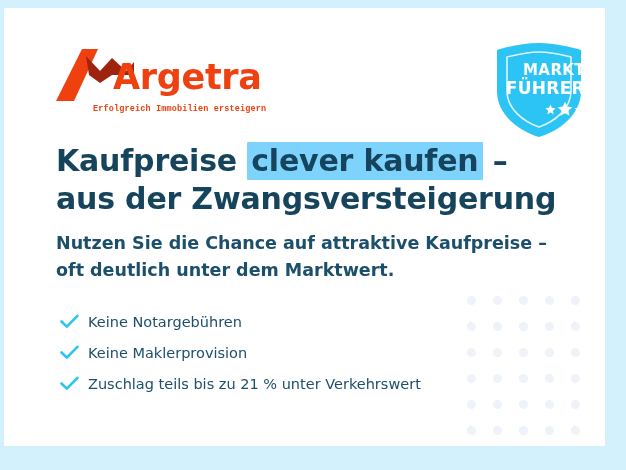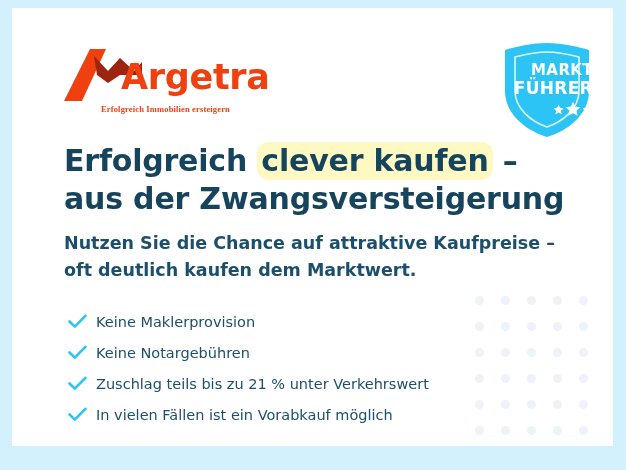--- a/index.html
+++ b/index.html
@@ -18,21 +18,21 @@
 
   
   .frame {
     position: relative;
     width: 626px;
     height: 470px;
     background: #d3f0fd;
   }
   .card {
     position: absolute;
-    left: 12px;
+    left: 4px;
     top: 8px;
     width: 601px;
     height: 438px;
     background: #ffffff;
     overflow: hidden;
   }
 
   
   .dot-grid {
     position: absolute;
@@ -78,21 +78,21 @@
   }
   .logo-tagline {
     position: absolute;
     left: 2px;
     top: 55px;
     font-size: 8.5px;
     font-weight: bold;
     color: #ef4010;
     letter-spacing: 0.15px;
     white-space: nowrap;
-    font-family: Liberation Serif, serif;
+    font-family: Liberation Mono, monospace;
     padding-left: 35px;
   }
 
   
   .badge {
     position: absolute;
     left: 489px;
     top: 33px;
     width: 92px;
     height: 98px;
@@ -143,23 +143,23 @@
     top: 134px;
     width: 520px;
     font-size: 30px;
     font-weight: bold;
     color: #15445c;
     line-height: 1.27;
     letter-spacing: -0.2px;
     font-family: "DejaVu Sans", sans-serif;
   }
   .hl-mark {
-    background: #fef9c3;
+    background: #7dd3fc;
     padding: 1px 4px 2px 4px;
-    border-radius: 12px;
+    border-radius: 1px;
   }
 
   
   .subhead {
     position: absolute;
     left: 52px;
     top: 222px;
     width: 520px;
     font-size: 17.5px;
     color: #1c4f6b;
@@ -260,58 +260,50 @@
               <polygon fill="currentColor" points="12,1 15.2,8.3 23,9.2 17.2,14.5 18.8,22.2 12,18.3 5.2,22.2 6.8,14.5 1,9.2 8.8,8.3"></polygon>
             </svg>
           <svg width="11" height="11" viewBox="0 0 24 24">
               <polygon fill="currentColor" points="12,1 15.2,8.3 23,9.2 17.2,14.5 18.8,22.2 12,18.3 5.2,22.2 6.8,14.5 1,9.2 8.8,8.3"></polygon>
             </svg>
         </div>
       </div>
     </div>
 
     <div class="headline">
-      <span>Erfolgreich </span><span class="hl-mark">clever kaufen</span><span> –</span><br>
+      <span>Kaufpreise </span><span class="hl-mark">clever kaufen</span><span> –</span><br>
       <span>aus der Zwangsversteigerung</span>
     </div>
 
     <div class="subhead">
       <span>Nutzen Sie die Chance auf attraktive Kaufpreise –</span><br>
-      <span>oft deutlich kaufen dem Marktwert.</span>
+      <span>oft deutlich unter dem Marktwert.</span>
     </div>
 
     <div class="bullets">
       <div class="bullet">
         <span class="bullet-check">
           <svg width="19" height="15" viewBox="0 0 19 15">
               <polyline points="1.5,7.5 6.8,12.6 17.4,1.8" fill="none" stroke="currentColor" stroke-width="2.6" stroke-linecap="round" stroke-linejoin="round"></polyline>
             </svg>
         </span>
-        <span class="bullet-label">Keine Maklerprovision</span>
+        <span class="bullet-label">Keine Notargebühren</span>
       </div>
       <div class="bullet">
         <span class="bullet-check">
           <svg width="19" height="15" viewBox="0 0 19 15">
               <polyline points="1.5,7.5 6.8,12.6 17.4,1.8" fill="none" stroke="currentColor" stroke-width="2.6" stroke-linecap="round" stroke-linejoin="round"></polyline>
             </svg>
         </span>
-        <span class="bullet-label">Keine Notargebühren</span>
+        <span class="bullet-label">Keine Maklerprovision</span>
       </div>
       <div class="bullet">
         <span class="bullet-check">
           <svg width="19" height="15" viewBox="0 0 19 15">
               <polyline points="1.5,7.5 6.8,12.6 17.4,1.8" fill="none" stroke="currentColor" stroke-width="2.6" stroke-linecap="round" stroke-linejoin="round"></polyline>
             </svg>
         </span>
         <span class="bullet-label">Zuschlag teils bis zu 21 % unter Verkehrswert</span>
       </div>
-      <div class="bullet">
-        <span class="bullet-check">
-          <svg width="19" height="15" viewBox="0 0 19 15">
-              <polyline points="1.5,7.5 6.8,12.6 17.4,1.8" fill="none" stroke="currentColor" stroke-width="2.6" stroke-linecap="round" stroke-linejoin="round"></polyline>
-            </svg>
-        </span>
-        <span class="bullet-label">In vielen Fällen ist ein Vorabkauf möglich</span>
-      </div>
     </div>
 
   </div>
 </div>
 
 </body></html>

